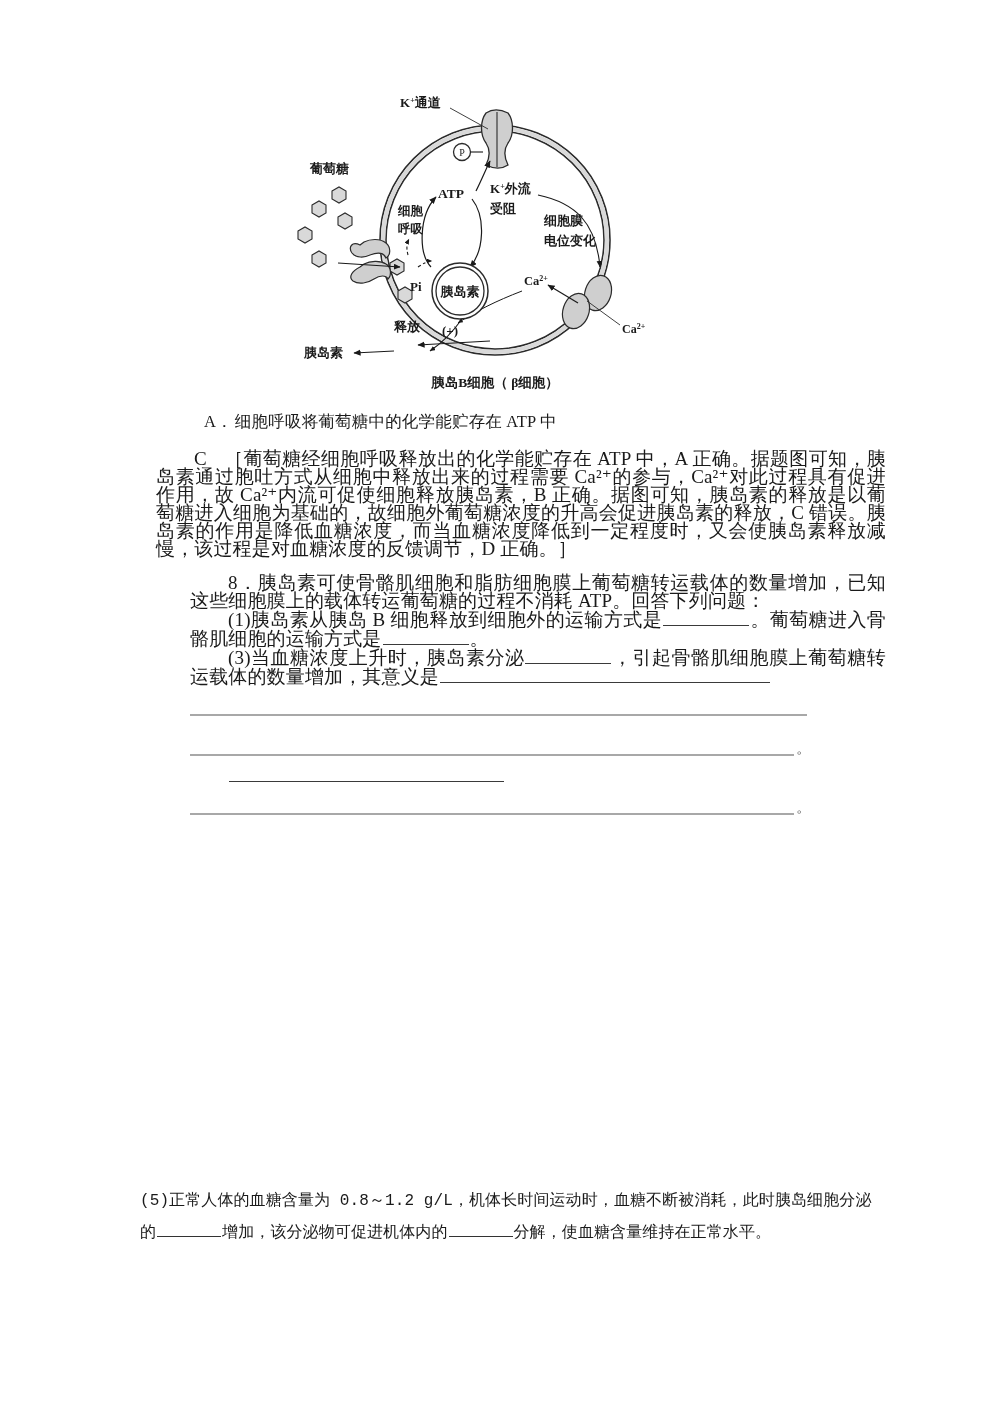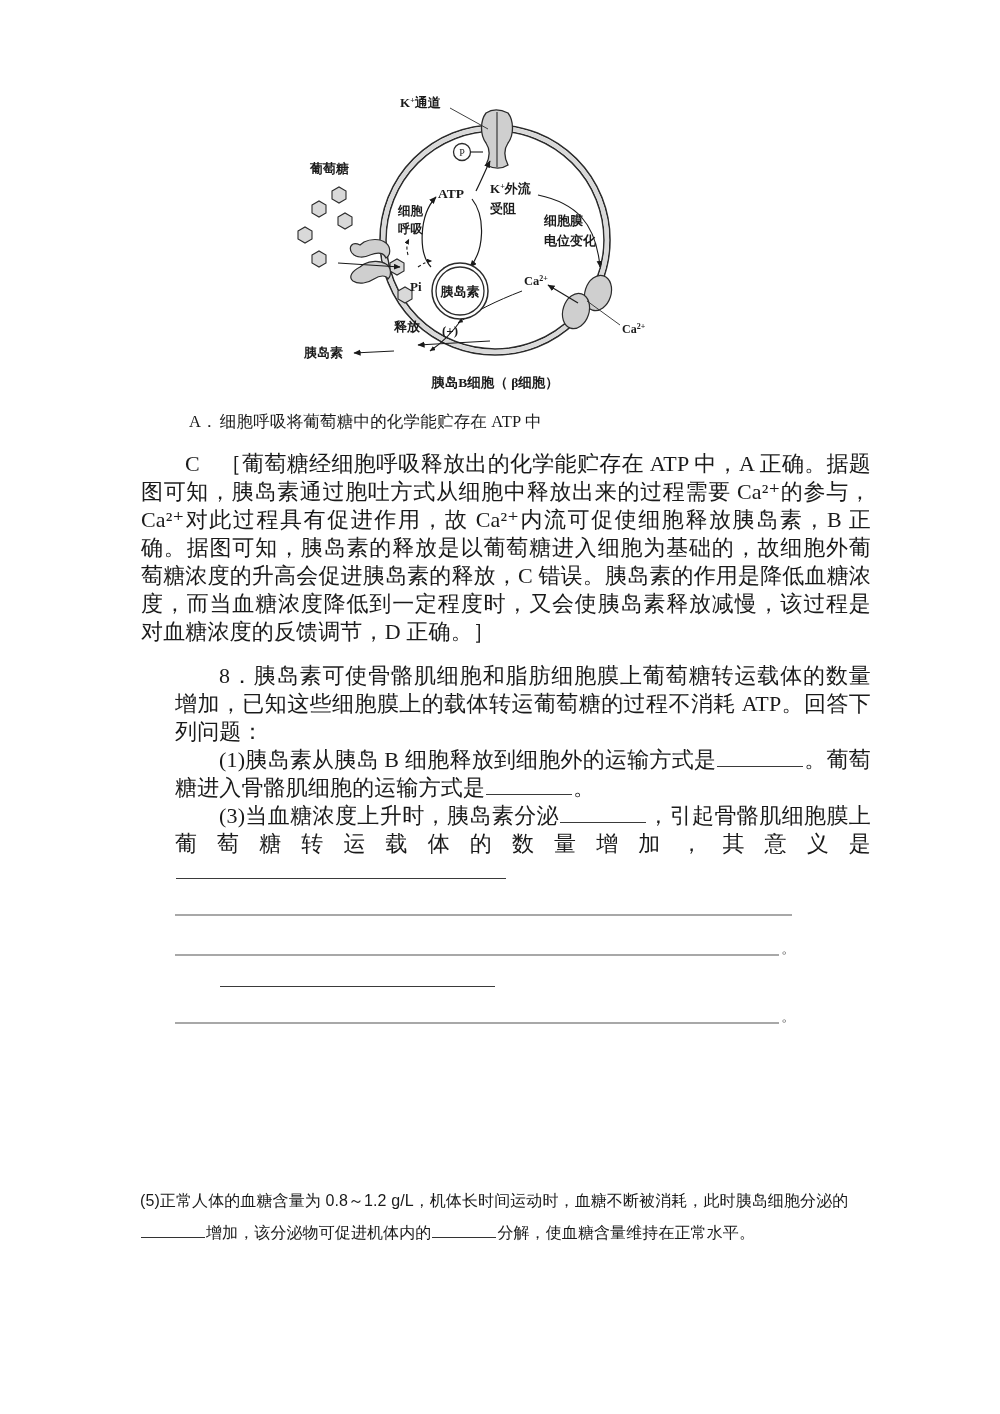--- a/index.html
+++ b/index.html
@@ -28,39 +28,39 @@
     left: 0;
     top: 95px;
     width: 1000px;
     height: 305px;
   }
   .figure-svg { display: block; margin: 0 auto; }
 
   
   .body-text {
     position: absolute;
-    left: 141px;
+    left: 156px;
     top: 405px;
     width: 730px;
   }
 
   .opt-line {
     font-size: 16.5px;
     line-height: 33px;
     padding-left: 48px;
     white-space: nowrap;
     letter-spacing: 0.2px;
   }
   .opt-line .lbl { margin-right: 2px; }
 
   sup.ion { font-size: 0.62em; vertical-align: super; line-height: 0; }
 
   .para {
-    font-size: 22px;
-    line-height: 28px;
+    font-size: 19px;
+    line-height: 18px;
     text-align: justify;
     text-justify: inter-ideograph;
     letter-spacing: 0.15px;
   }
   .para.indent { text-indent: 2em; }
   .explain { margin-top: 12px; }
   .explain .ans { margin-right: 0.9em; }
 
   .q-block { margin-top: 16px; margin-left: 34px; }
   .q-block .para + .para { margin-top: 0; }
@@ -95,21 +95,21 @@
     font-size: 15px;
     color: #555;
   }
 
   
   .sans-block {
     position: absolute;
     left: 140px;
     top: 1185px;
     width: 745px;
-    font-family: Liberation Sans, sans-serif;
+    font-family: Liberation Mono, monospace;
     font-size: 16px;
     line-height: 32px;
     letter-spacing: 0.1px;
   }
   .sans-block .blank {
     border-bottom: 1px solid #333;
     height: 14px;
   }
   .sans-block .blank.s { width: 64px; }
 </style>

